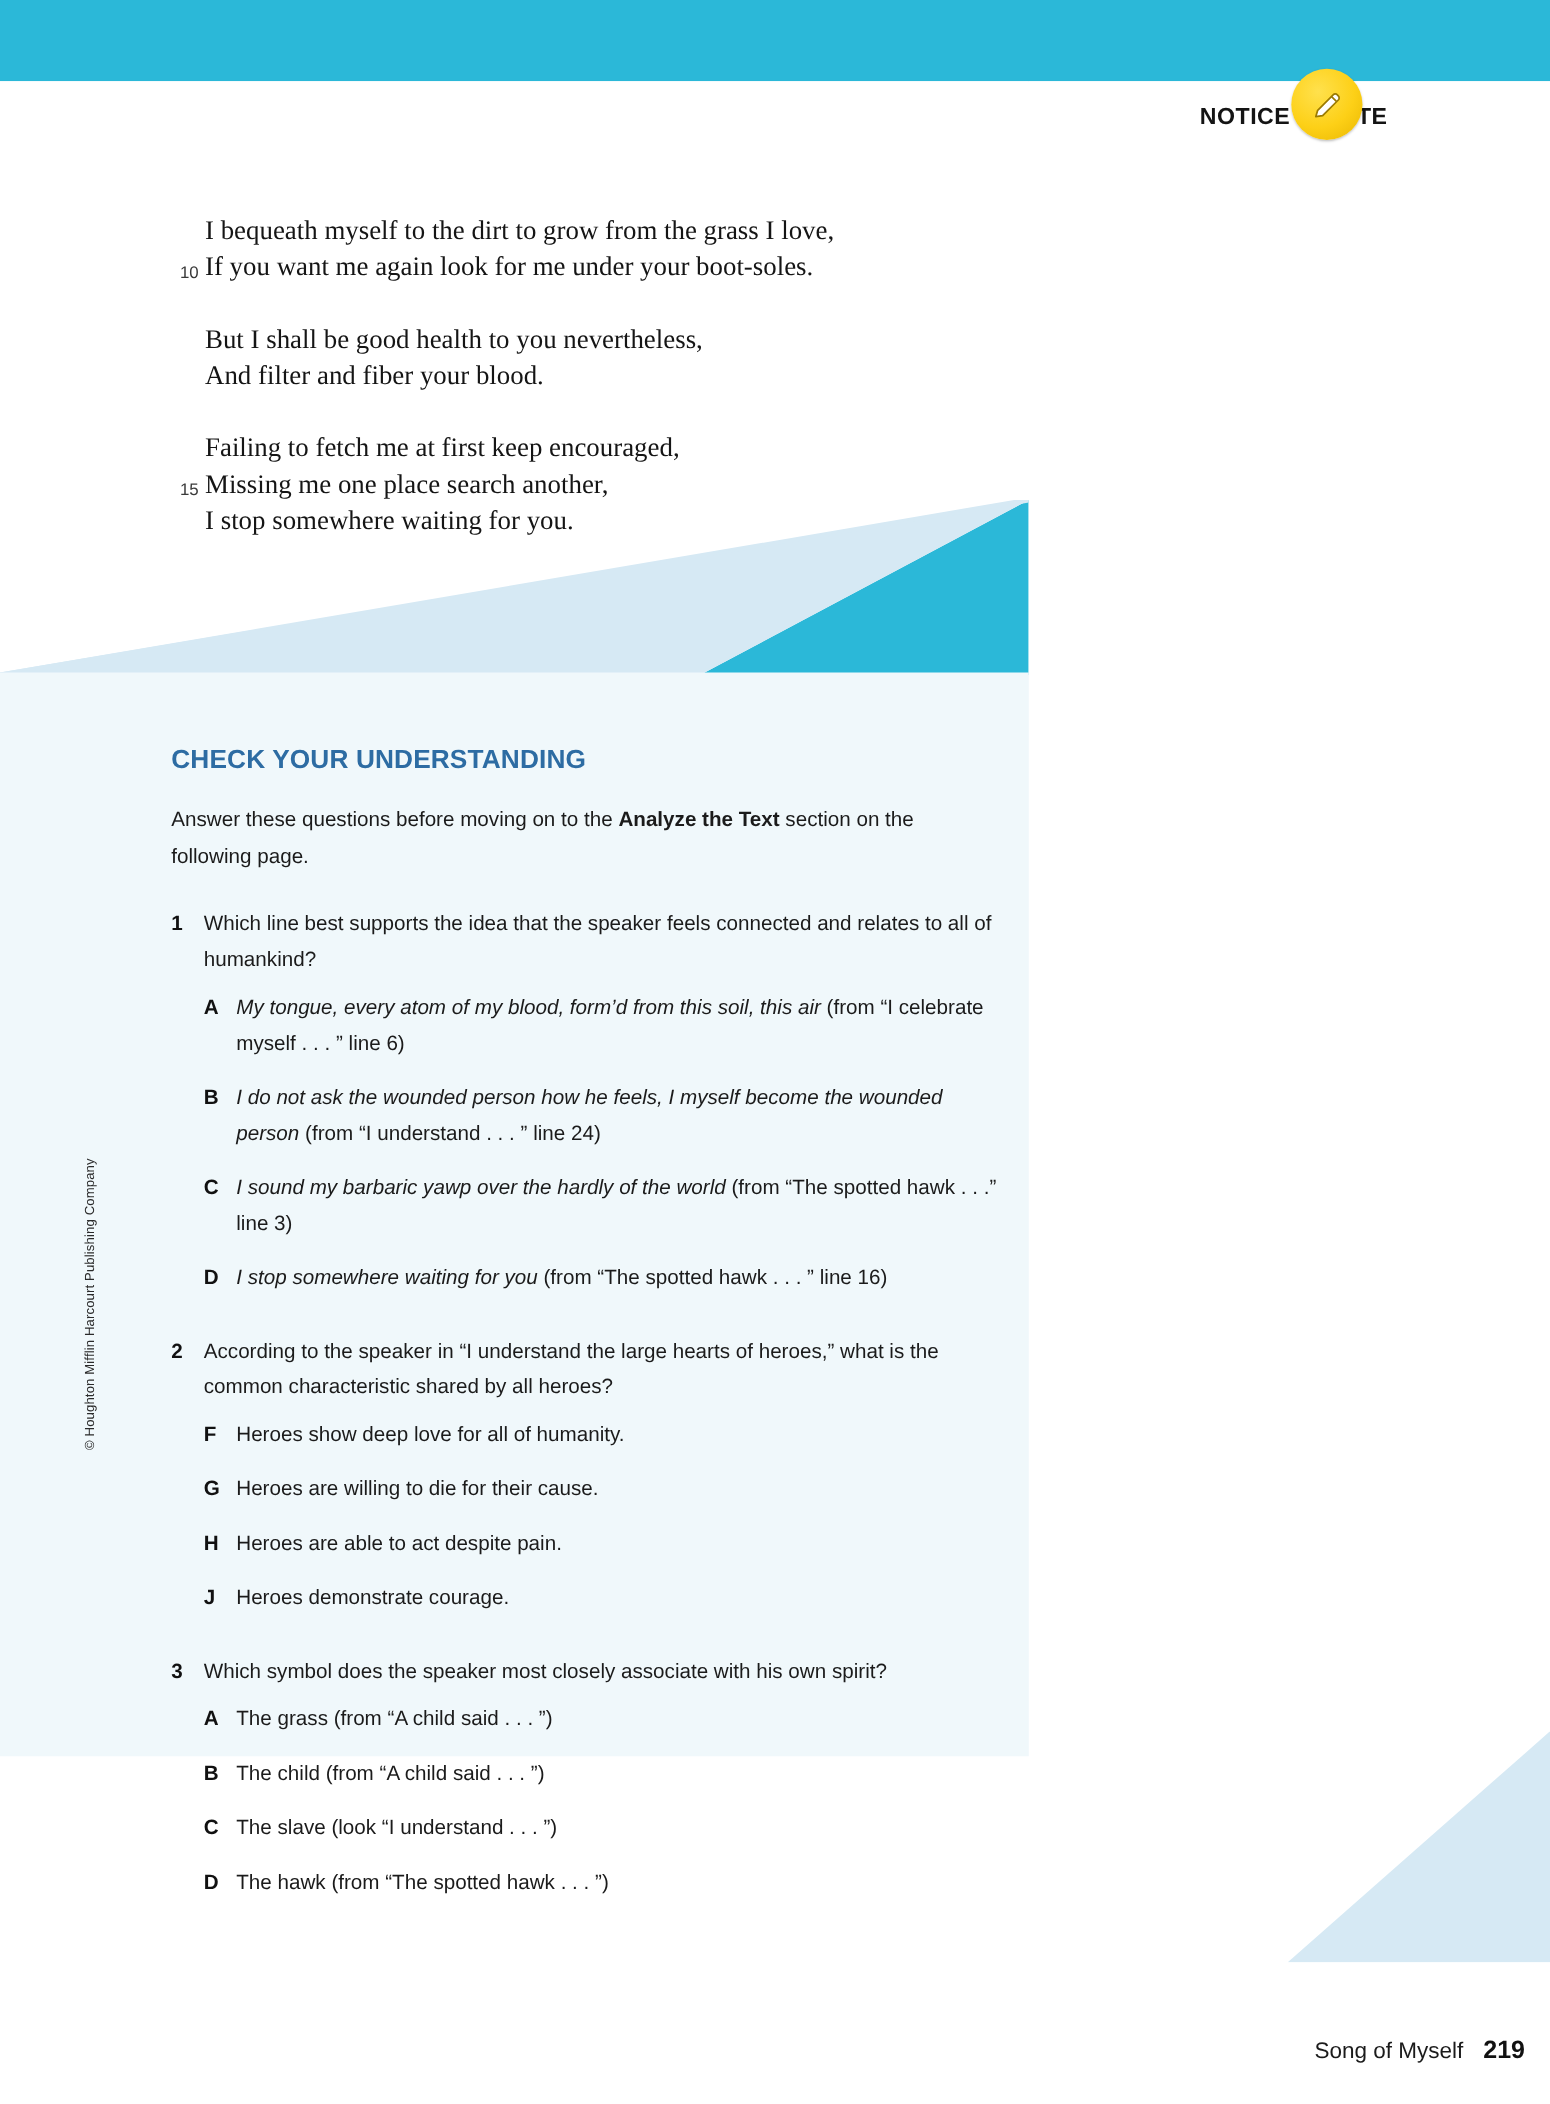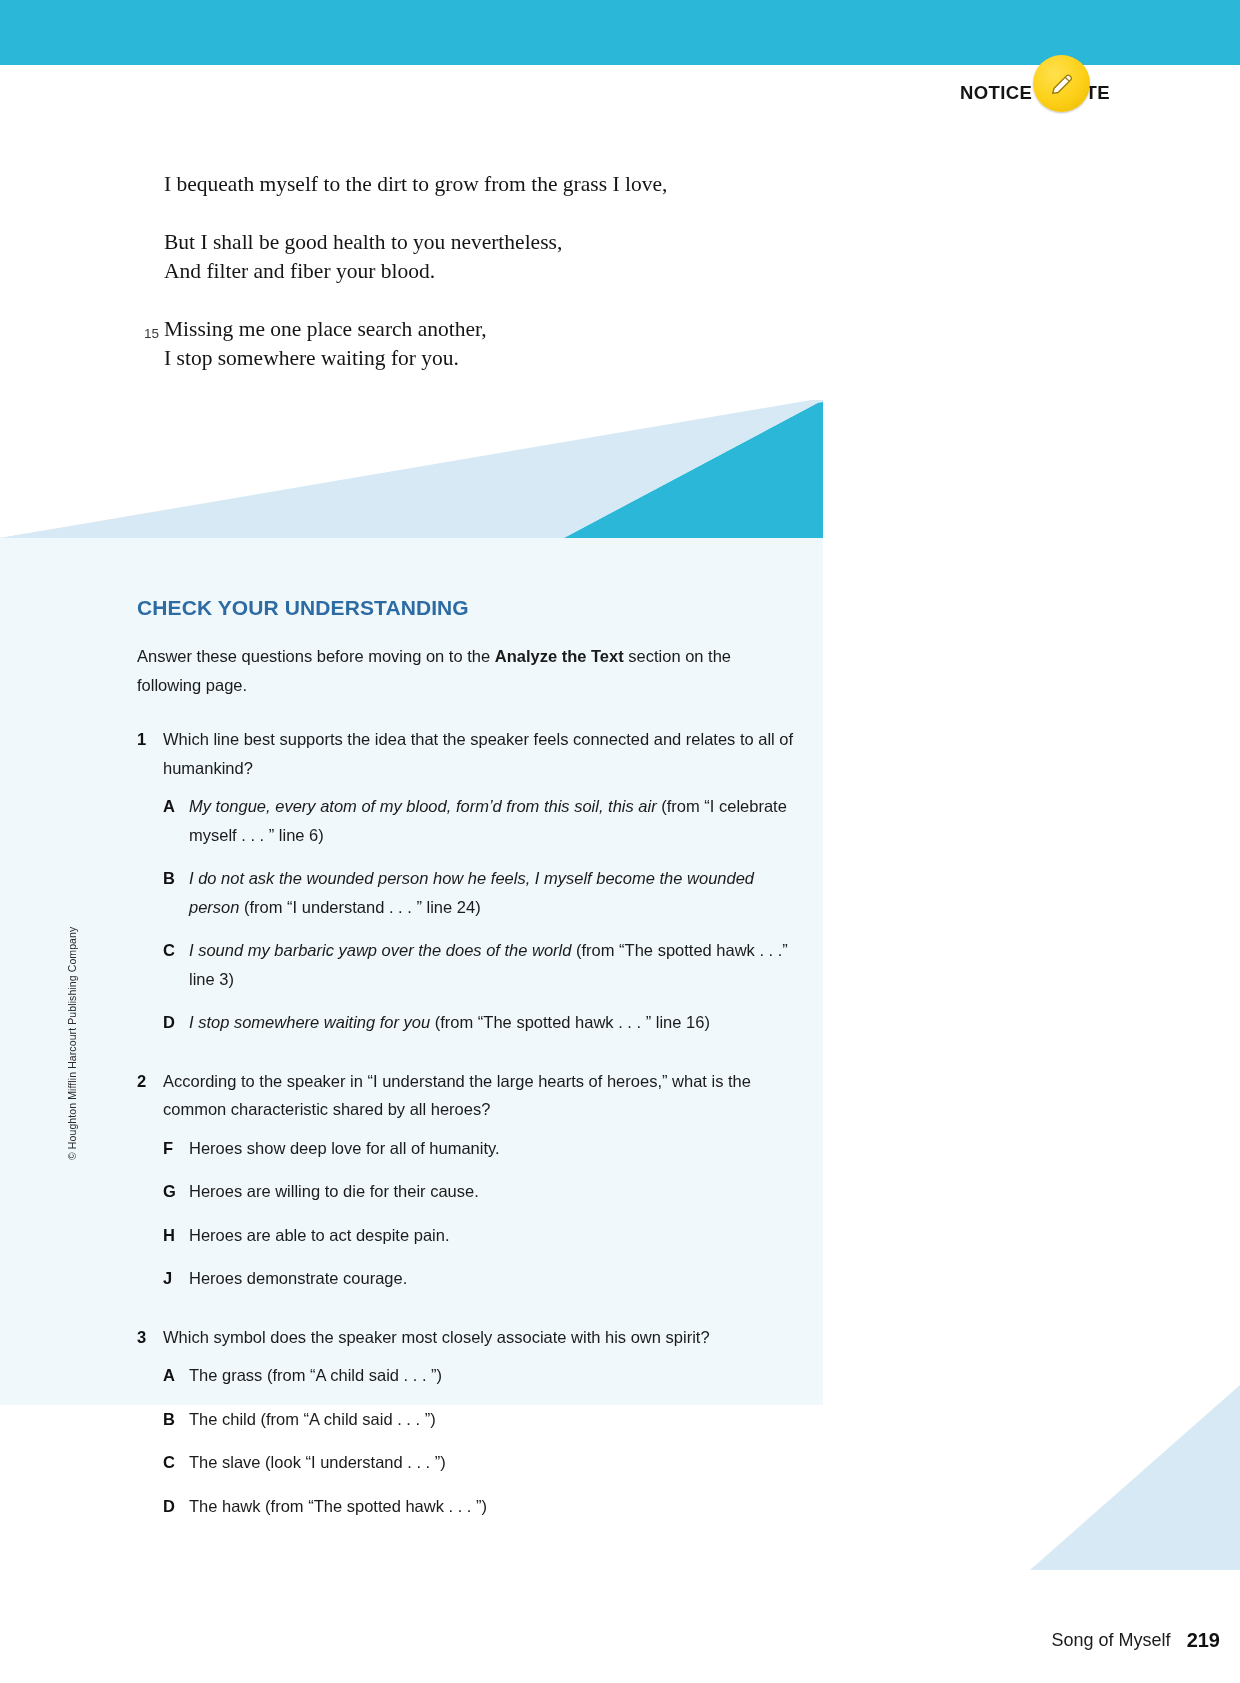--- a/index.html
+++ b/index.html
@@ -151,34 +151,42 @@
 
 <div class="poem-area"></div>
 
 <div class="poem">
 
   <div class="stanza">
     <div class="pline">
       <span class="lnum"></span>
       <span>I bequeath myself to the dirt to grow from the grass I love,</span>
     </div>
+    <div class="pline">
+      <span class="lnum">10</span>
+      <span>If you want me again look for me under your boot-soles.</span>
+    </div>
   </div>
 
   <div class="stanza">
     <div class="pline">
       <span class="lnum"></span>
       <span>But I shall be good health to you nevertheless,</span>
     </div>
     <div class="pline">
       <span class="lnum"></span>
       <span>And filter and fiber your blood.</span>
     </div>
   </div>
 
   <div class="stanza">
+    <div class="pline">
+      <span class="lnum"></span>
+      <span>Failing to fetch me at first keep encouraged,</span>
+    </div>
     <div class="pline">
       <span class="lnum">15</span>
       <span>Missing me one place search another,</span>
     </div>
     <div class="pline">
       <span class="lnum"></span>
       <span>I stop somewhere waiting for you.</span>
     </div>
   </div>
 </div>
@@ -208,21 +216,21 @@
         <div class="opt-text"><i>My tongue, every atom of my blood, form’d from this soil, this air</i><span> (from “I celebrate myself . . . ” line 6)</span></div>
       </div>
       <div class="gap-sm"></div>
       <div class="opt-row">
         <div class="opt-letter">B</div>
         <div class="opt-text"><i>I do not ask the wounded person how he feels, I myself become the wounded person</i><span> (from “I understand . . . ” line 24)</span></div>
       </div>
       <div class="gap-sm"></div>
       <div class="opt-row">
         <div class="opt-letter">C</div>
-        <div class="opt-text"><i>I sound my barbaric yawp over the does of the world</i><span> (from “The spotted hawk . . .” line 3)</span></div>
+        <div class="opt-text"><i>I sound my barbaric yawp over the hardly of the world</i><span> (from “The spotted hawk . . .” line 3)</span></div>
       </div>
       <div class="gap-sm"></div>
       <div class="opt-row">
         <div class="opt-letter">D</div>
         <div class="opt-text"><i>I stop somewhere waiting for you</i><span> (from “The spotted hawk . . . ” line 16)</span></div>
       </div>
     </div>
 
     <div class="gap-md"></div>
 

